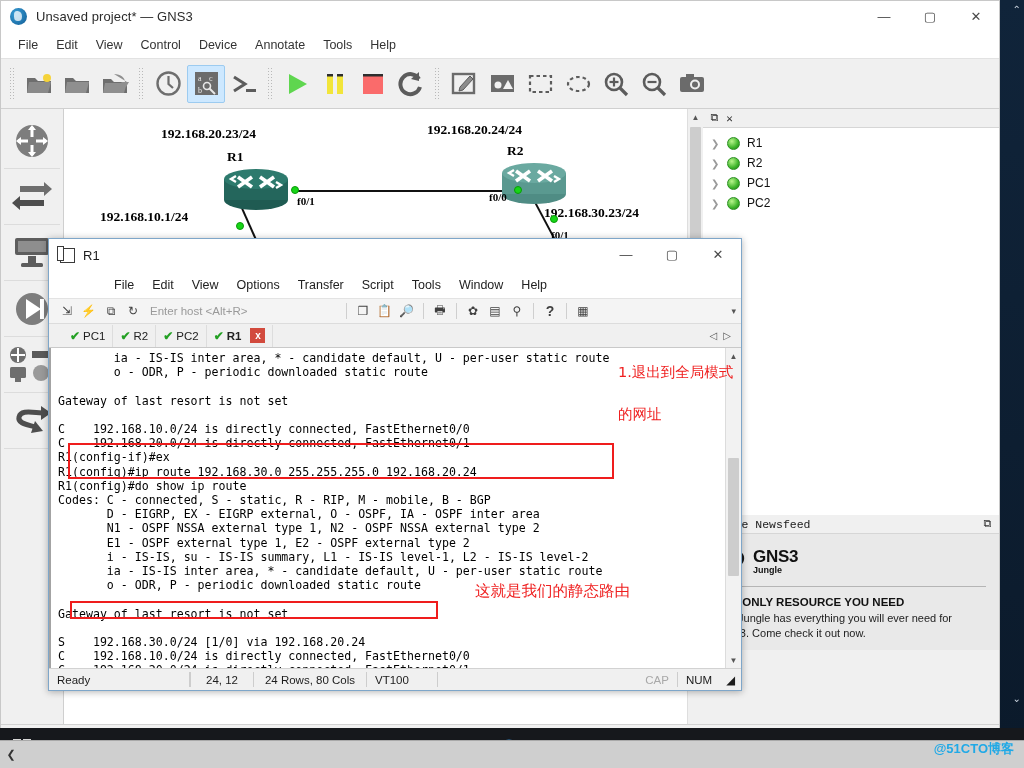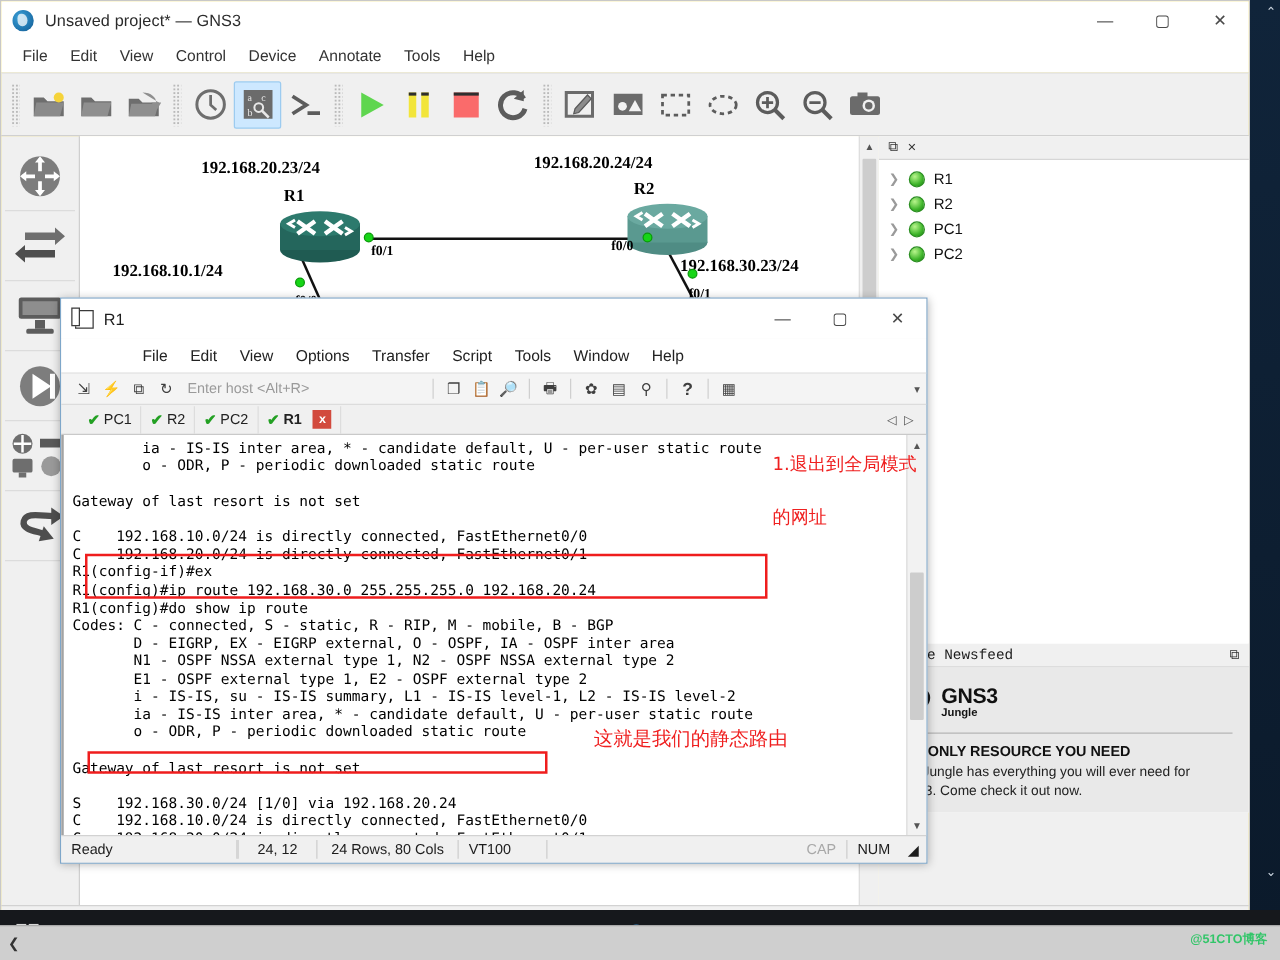--- a/index.html
+++ b/index.html
@@ -7,21 +7,21 @@
     width: 1024px; height: 768px;
     font-family: "Liberation Sans", sans-serif;
     overflow: hidden;
     background: #0d1b2a;
   }
   #root { position: relative; width: 1024px; height: 768px; }
 
   
   .gns3-window {
     position: absolute; left: 0; top: 0; width: 1000px; height: 740px;
-    background: #fde047;
+    background: #7f1d1d;
     border: 1px solid #c8c8c8;
     display: flex; flex-direction: column;
   }
   .gns3-titlebar {
     height: 31px; background: #ffffff; display: flex; align-items: center;
     position: relative; flex: 0 0 auto;
   }
   .gns3-logo {
     width: 17px; height: 17px; margin-left: 9px; margin-right: 9px;
     border-radius: 50%;
@@ -223,21 +223,21 @@
   
   .taskbar {
     position: absolute; left: 0; bottom: 0; width: 1024px; height: 40px;
     background: #16181c; display: flex; align-items: center;
   }
   .tb-start { width: 44px; height: 40px; display: flex; align-items: center; justify-content: center; }
   .tb-ic { width: 38px; height: 40px; display: flex; align-items: center; justify-content: center; }
   .tb-clock { margin-left: auto; margin-right: 16px; color: #e8e8e8; font-size: 11px;
     text-align: center; line-height: 1.15; }
   .watermark {
-    position: absolute; right: 10px; bottom: 10px; color: #22c55e; font-size: 10px;
+    position: absolute; right: 10px; bottom: 10px; color: #0ea5e9; font-size: 13px;
     font-weight: bold; opacity: .9; margin-left: 35px;
   }
   .bottom-strip {
     position: absolute; left: 0; bottom: 0; width: 1024px; height: 28px;
     background: #cfcfcf; border-top: 1px solid #a9a9a9; display: flex; align-items: center;
   }
   .bs-arrow { width: 22px; text-align: center; font-size: 11px; color: #333; }
   .desk-right {
     position: absolute; right: 0; top: 0; width: 24px; height: 740px;
     background: linear-gradient(180deg,#10243a,#0b1a2b);
@@ -485,21 +485,21 @@
               <ellipse cx="34" cy="12" rx="32" ry="10" fill="#6aa9a0"></ellipse>
               <path d="M16 10 L30 20 M30 10 L16 20" stroke="#ffffff" stroke-width="3.6" fill="none"></path>
               <path d="M38 10 L52 20 M52 10 L38 20" stroke="#ffffff" stroke-width="3.6" fill="none"></path>
               <path d="M14 15 l-5 -3 l5 -3" stroke="#fff" stroke-width="2.4" fill="none"></path>
               <path d="M54 15 l5 3 l-5 3" stroke="#fff" stroke-width="2.4" fill="none"></path>
             </svg>
           </div>
           <div class="lbl" style="left:443px; top:34px;">R2</div>
           <div class="lbl" style="left:363px; top:13px;">192.168.20.24/24</div>
 
-          <div class="lbl" style="left:26px; top:100px;">192.168.10.1/24</div>
+          <div class="lbl" style="left:36px; top:100px;">192.168.10.1/24</div>
           <div class="lbl" style="left:480px; top:96px;text-align:center;">192.168.30.23/24</div>
 
           <div class="iflbl" style="left:233px; top:86px;">f0/1</div>
           <div class="iflbl" style="left:172px; top:126px;">f0/0</div>
           <div class="iflbl" style="left:425px; top:82px;">f0/0</div>
           <div class="iflbl" style="left:487px; top:120px;">f0/1</div>
 
           <div class="dot" style="left:227px; top:77px;"></div>
           <div class="dot" style="left:450px; top:77px;"></div>
           <div class="dot" style="left:172px; top:113px;"></div>

